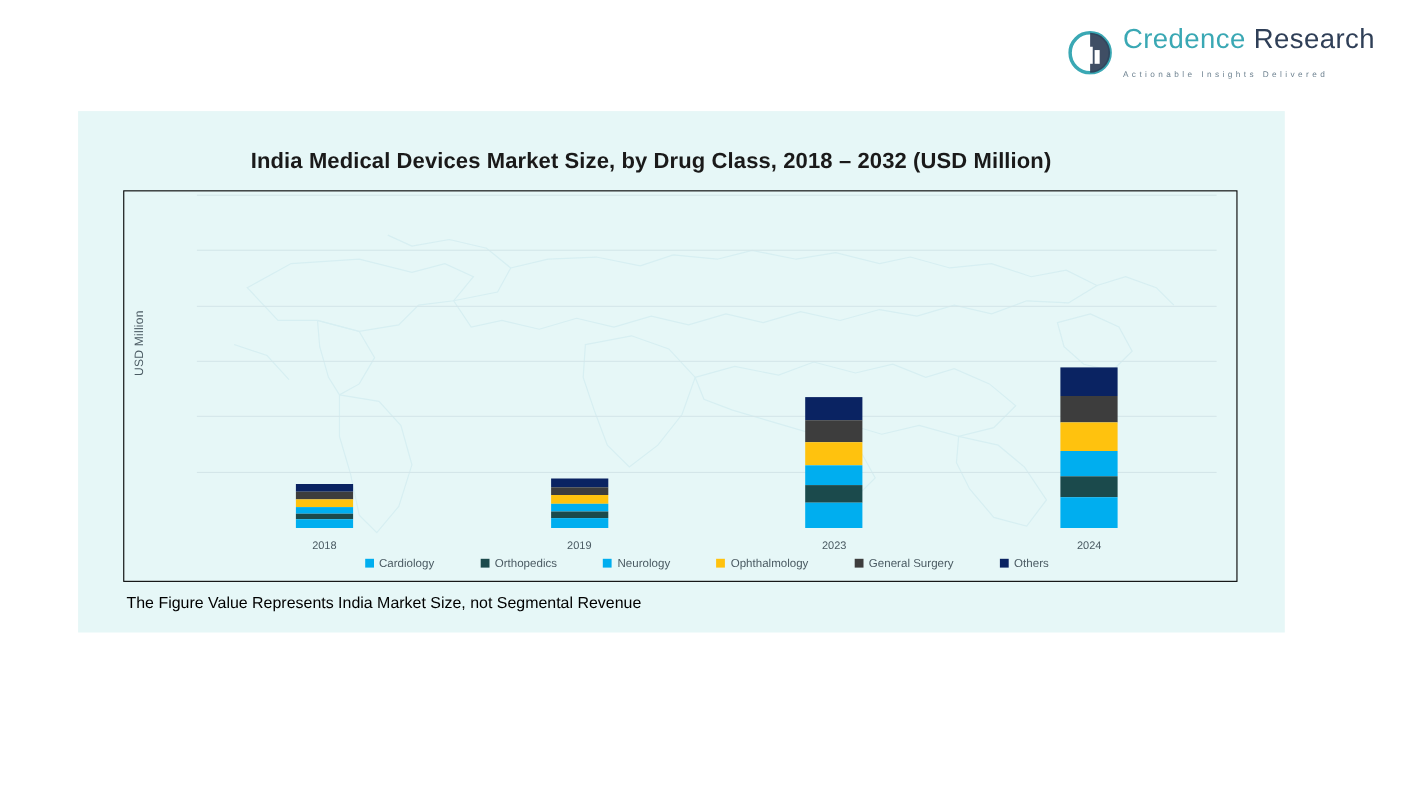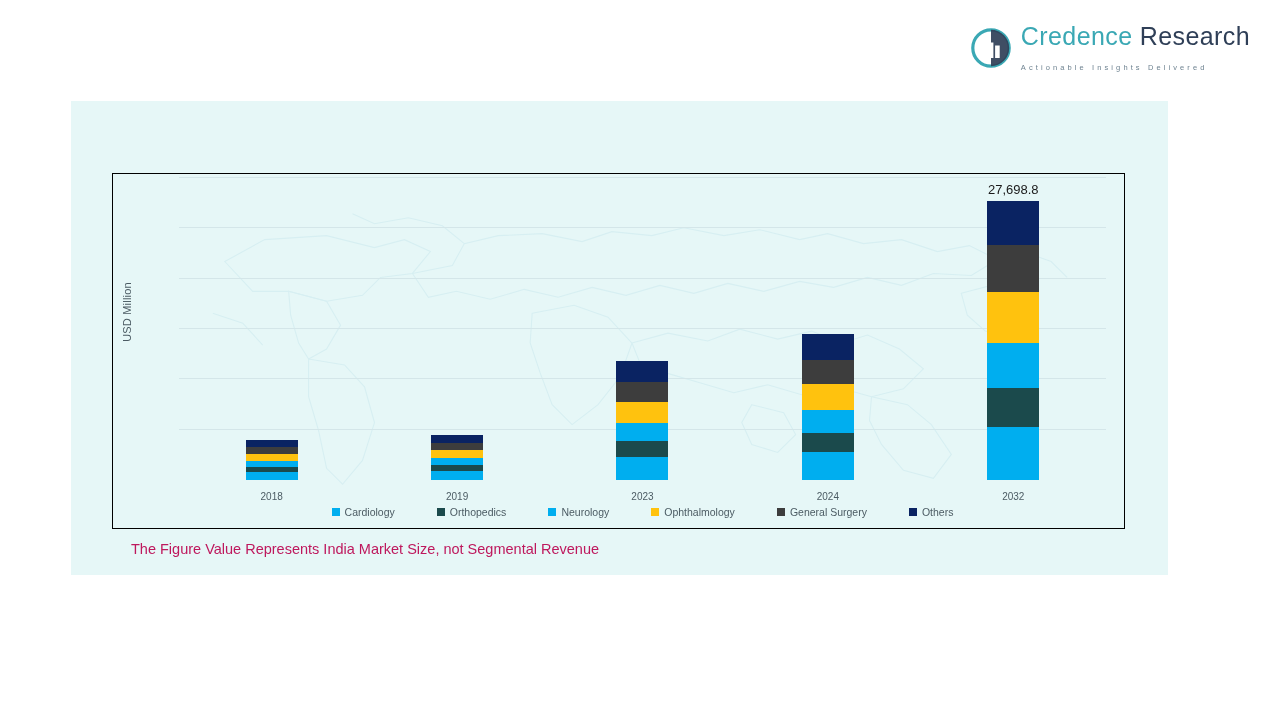--- a/index.html
+++ b/index.html
@@ -65,22 +65,22 @@
   .legend{
     position:absolute;left:66px;right:18px;bottom:10px;
     display:flex;align-items:flex-start;justify-content:center;gap:42px;
   }
   .lg-item{display:flex;align-items:center;gap:5px;}
   .lg-swatch{width:8px;height:8px;flex:0 0 auto;}
   .lg-text{font-size:10.5px;color:#4b5b63;white-space:nowrap;}
 
   
   .footnote{
-    position:absolute;left:60px;top:440px;
-    font-size:14.5px;color:#be185d;white-space:nowrap;
+    position:absolute;left:44px;top:440px;
+    font-size:14.5px;color:#000000;white-space:nowrap;
   }
 </style>
 </head>
 <body>
 
 <div id="root">
 
   <div class="brand">
     <div class="brand-mark">
       <svg width="40" height="40" viewBox="0 0 40 40">
@@ -92,20 +92,21 @@
       </svg>
     </div>
     <div class="brand-text">
       <div class="brand-name"><span>Credence</span><b> Research</b></div>
       <div class="brand-tag">Actionable Insights Delivered</div>
     </div>
   </div>
 
   <div class="panel">
 
+    <div class="chart-title">India Medical Devices Market Size, by Drug Class, 2018 – 2032 (USD Million)</div>
 
     <div class="plotbox">
 
       <svg class="watermark" viewBox="0 0 1013 356" preserveAspectRatio="none">
         <g fill="none" stroke="#b9dfe8" stroke-width="1.1">
           <path d="M112 88 L152 66 L214 62 L262 74 L292 66 L318 78 L300 100 L268 104 L250 122 L214 128 L176 118 L140 118 Z"></path>
           <path d="M176 118 L214 128 L228 152 L214 176 L196 186 L186 170 L178 142 Z"></path>
           <path d="M196 186 L232 192 L252 214 L262 250 L250 288 L230 312 L214 296 L206 258 L196 224 Z"></path>
           <path d="M300 100 L340 92 L352 70 L386 62 L430 60 L470 68 L500 58 L540 62 L572 54 L612 62 L648 56 L688 66 L716 60 L752 70 L790 66 L826 78 L858 72 L886 86 L860 102 L822 100 L790 112 L756 104 L722 114 L688 108 L652 118 L616 110 L582 120 L548 112 L514 122 L480 114 L446 124 L412 116 L378 126 L344 118 L316 124 Z"></path>
           <path d="M420 140 L462 132 L496 144 L520 170 L508 204 L486 232 L460 252 L440 232 L428 200 L418 170 Z"></path>
@@ -168,32 +169,20 @@
             <div class="bar" style="height: 48.3%;">
               <div class="seg" style="background: rgb(0, 174, 239); height: 19.3237%;"></div>
               <div class="seg" style="background: rgb(27, 74, 76); height: 13.1125%;"></div>
               <div class="seg" style="background: rgb(0, 174, 239); height: 15.735%;"></div>
               <div class="seg" style="background: rgb(255, 194, 14); height: 17.7364%;"></div>
               <div class="seg" style="background: rgb(61, 61, 61); height: 16.2181%;"></div>
               <div class="seg" style="background: rgb(10, 35, 98); height: 17.8744%;"></div>
             </div>
             <div class="xlab">2024</div>
           </div>
-          <div class="bar-col">
-            <div class="bar" style="height: 92.3333%;">
-              <div class="seg" style="background: rgb(0, 174, 239); height: 19.1336%;"></div>
-              <div class="seg" style="background: rgb(27, 74, 76); height: 13.7184%;"></div>
-              <div class="seg" style="background: rgb(0, 174, 239); height: 16.2455%;"></div>
-              <div class="seg" style="background: rgb(255, 194, 14); height: 18.4116%;"></div>
-              <div class="seg" style="background: rgb(61, 61, 61); height: 16.787%;"></div>
-              <div class="seg" style="background: rgb(10, 35, 98); height: 15.704%;"></div>
-            </div>
-            <div class="bar-value" style="bottom: calc(92.3333% + 4px);">27,698.8</div>
-            <div class="xlab">2032</div>
-          </div>
         </div>
 
       <div class="legend">
           <div class="lg-item">
             <span class="lg-swatch" style="background: rgb(0, 174, 239);"></span>
             <span class="lg-text">Cardiology</span>
           </div>
           <div class="lg-item">
             <span class="lg-swatch" style="background: rgb(27, 74, 76);"></span>
             <span class="lg-text">Orthopedics</span>

